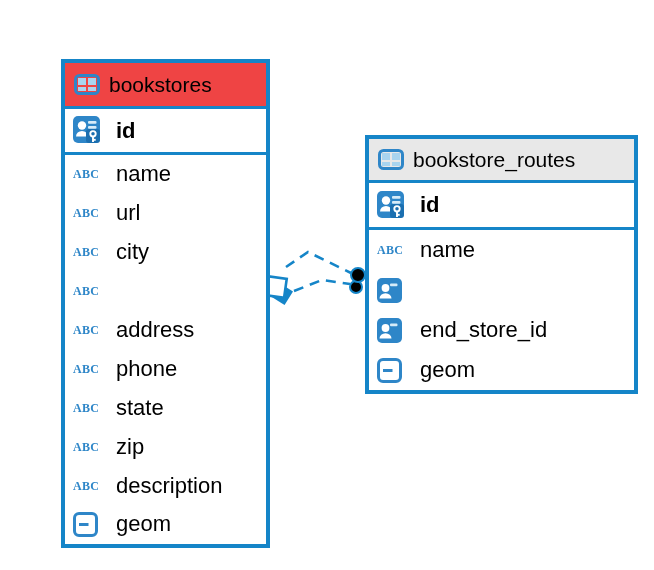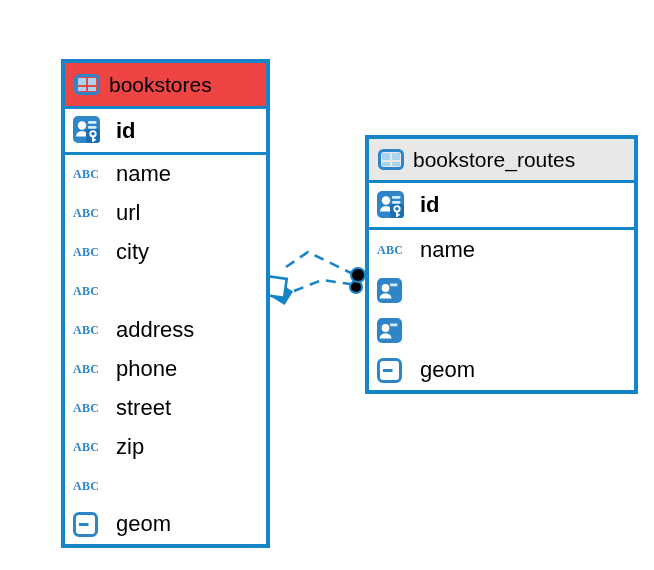--- a/index.html
+++ b/index.html
@@ -132,32 +132,33 @@
         <div class="t-row">
           <span class="icon col-icon">
             <span class="abc-glyph">ABC</span>
           </span>
           <span class="col-label">phone</span>
         </div>
         <div class="t-row">
           <span class="icon col-icon">
             <span class="abc-glyph">ABC</span>
           </span>
-          <span class="col-label">street</span>
+          <span class="col-label">state</span>
         </div>
         <div class="t-row">
           <span class="icon col-icon">
             <span class="abc-glyph">ABC</span>
           </span>
           <span class="col-label">zip</span>
         </div>
         <div class="t-row">
           <span class="icon col-icon">
             <span class="abc-glyph">ABC</span>
           </span>
+          <span class="col-label">description</span>
         </div>
         <div class="t-row">
           <span class="icon col-icon">
             <svg width="25" height="25" viewBox="0 0 25 25">
       <rect x="1.5" y="1.5" width="22" height="22" rx="4.5" fill="#fff" stroke="#2E86C8" stroke-width="3"></rect>
       <rect x="6" y="11" width="9.5" height="3" fill="#2E86C8"></rect>
     </svg>
           </span>
           <span class="col-label">geom</span>
         </div>
@@ -214,20 +215,21 @@
         </div>
         <div class="t-row">
           <span class="icon col-icon">
             <svg width="25" height="25" viewBox="0 0 25 25">
       <rect width="25" height="25" rx="5" fill="#2E86C8"></rect>
       <rect x="13" y="5.5" width="7.5" height="2.8" rx="1" fill="#D6EBF8"></rect>
       <circle cx="8.5" cy="10" r="3.9" fill="#fff"></circle>
       <path d="M2.5 20.5 a6 5.2 0 0 1 12 0 z" fill="#fff"></path>
     </svg>
           </span>
+          <span class="col-label">end_store_id</span>
         </div>
         <div class="t-row">
           <span class="icon col-icon">
             <svg width="25" height="25" viewBox="0 0 25 25">
       <rect x="1.5" y="1.5" width="22" height="22" rx="4.5" fill="#fff" stroke="#2E86C8" stroke-width="3"></rect>
       <rect x="6" y="11" width="9.5" height="3" fill="#2E86C8"></rect>
     </svg>
           </span>
           <span class="col-label">geom</span>
         </div>

